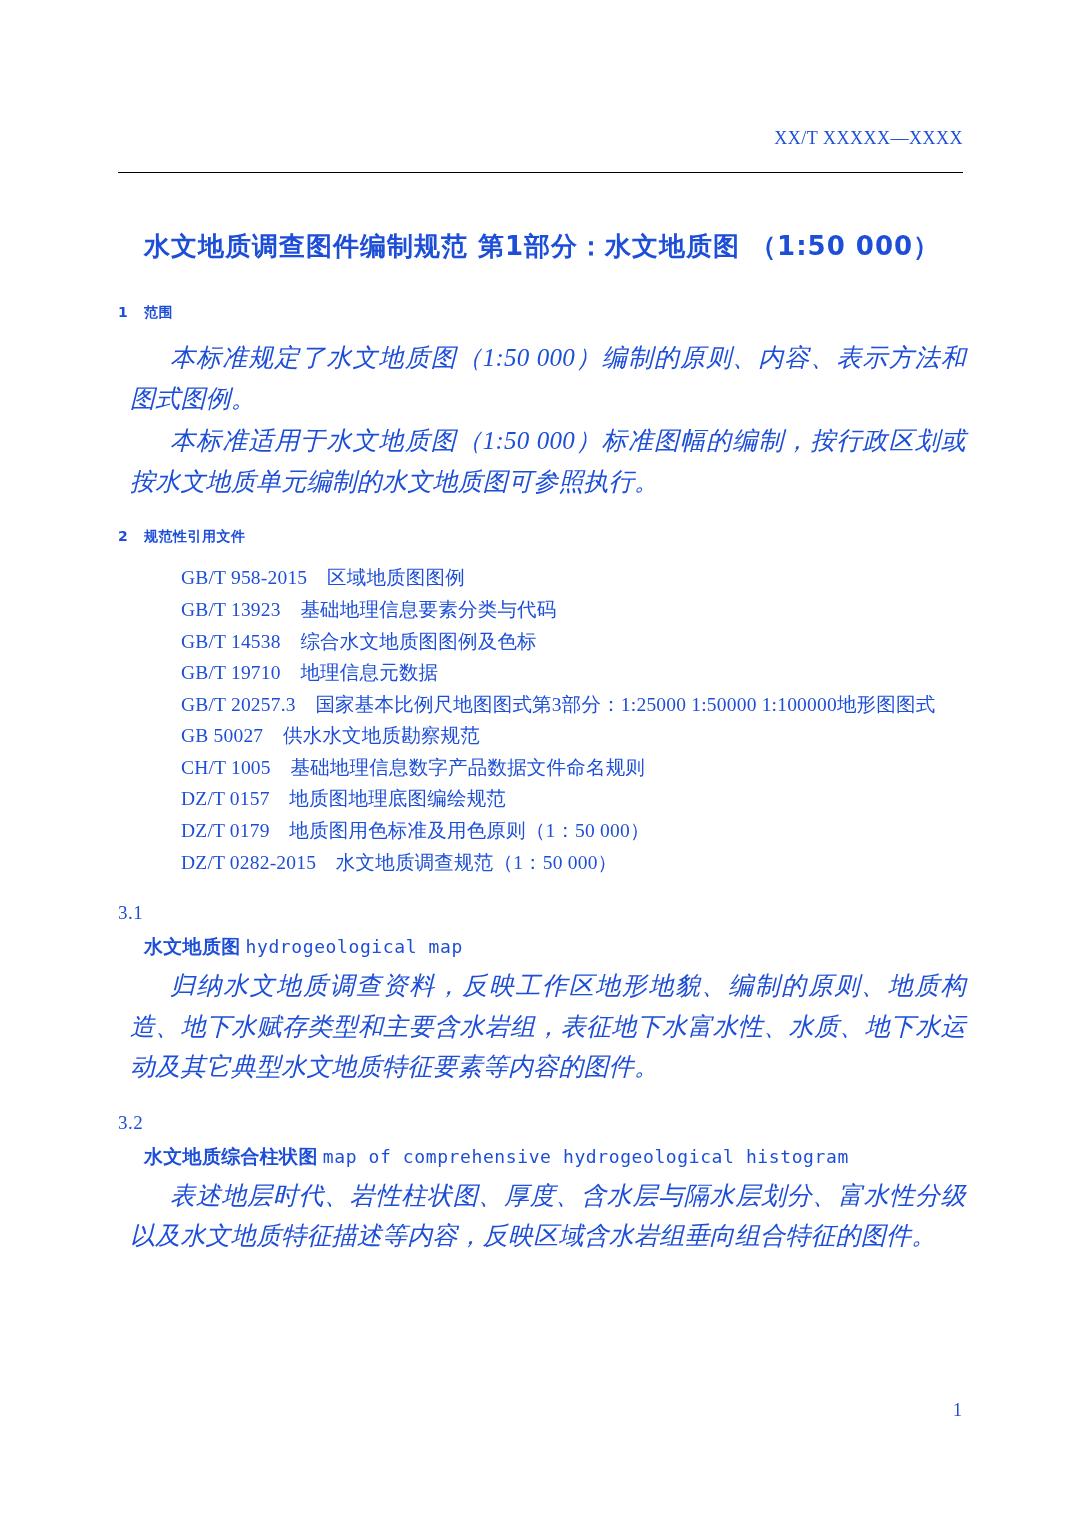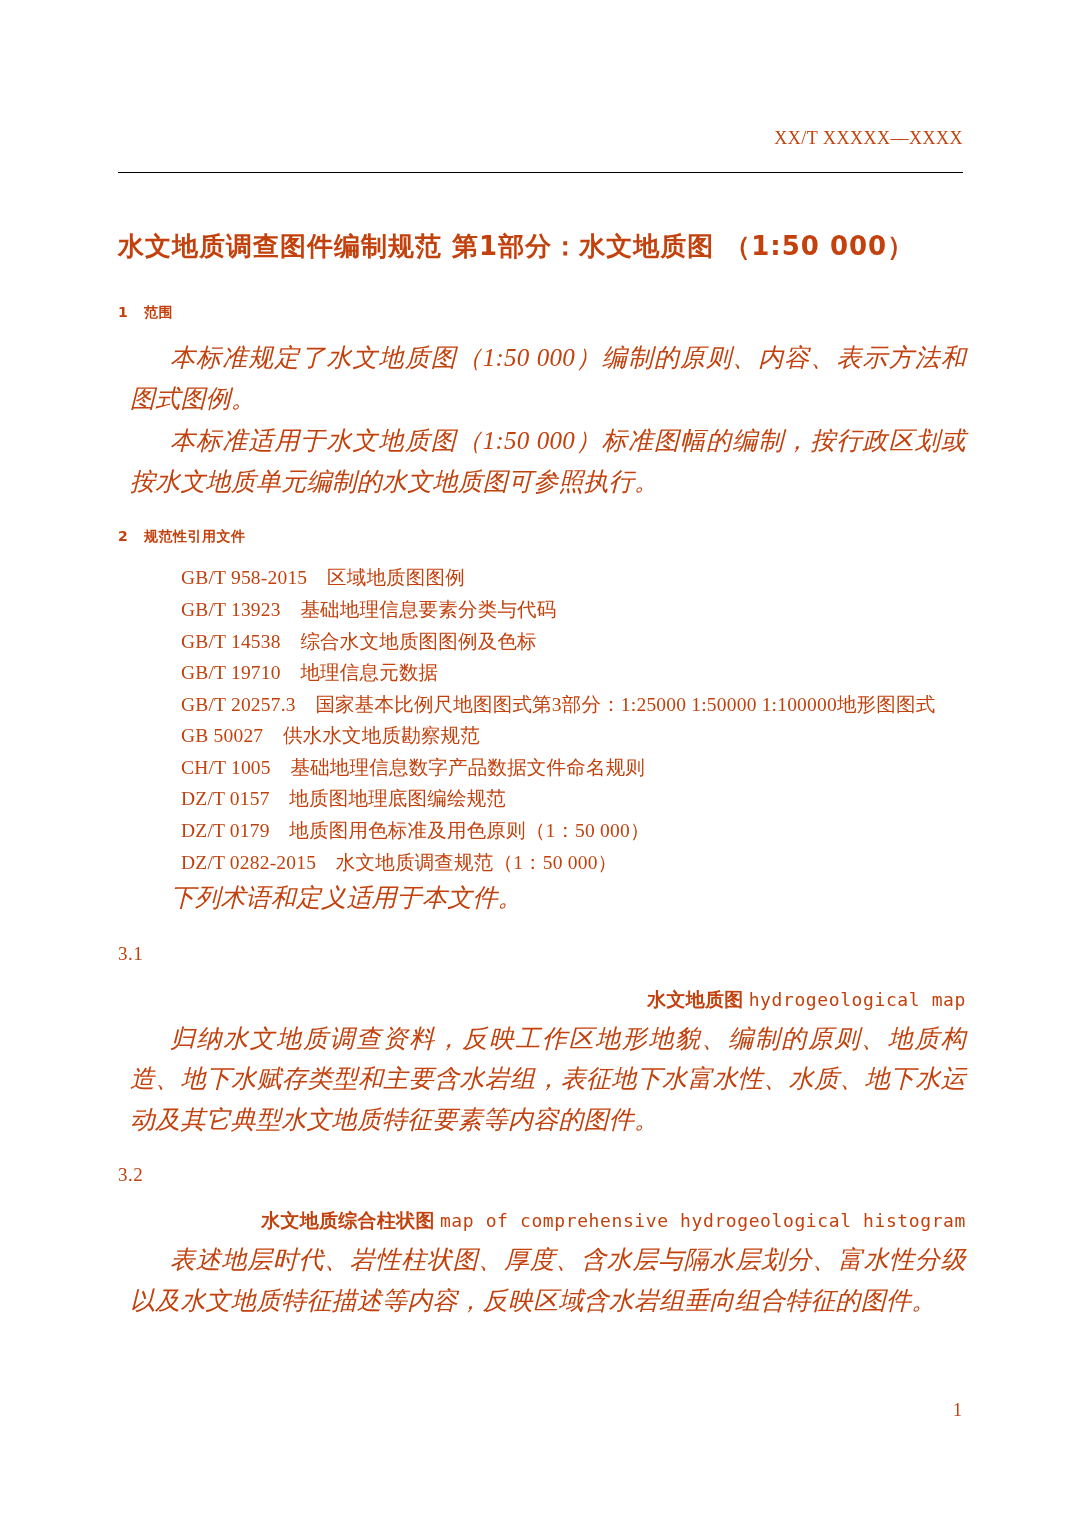--- a/index.html
+++ b/index.html
@@ -6,21 +6,21 @@
     margin: 0;
     padding: 0;
     background: #ffffff;
   }
   .page {
     position: relative;
     width: 1080px;
     height: 1527px;
     background: #ffffff;
     font-family: "Liberation Serif", serif;
-    color: #c2410c;
+    color: #1d4ed8;
     box-sizing: border-box;
   }
   .header-rule {
     position: absolute;
     left: 118px;
     top: 172px;
     width: 845px;
     height: 1px;
     background: #000000;
   }
@@ -36,20 +36,21 @@
   .content {
     position: absolute;
     left: 118px;
     top: 228px;
     width: 848px;
   }
   .doc-title {
     font-family: "DejaVu Sans", sans-serif;
     font-weight: bold;
     font-size: 26px;
+    text-align: center;
     letter-spacing: 1px;
     margin: 0 0 40px 0;
     line-height: 1.4;
   }
   .clause-heading {
     font-family: "DejaVu Sans", sans-serif;
     font-weight: bold;
     font-size: 14px;
     margin: 26px 0 16px 0;
     letter-spacing: 0.5px;
@@ -59,23 +60,22 @@
     min-width: 26px;
   }
   .sub-num {
     font-family: Liberation Serif, serif;
     font-size: 19px;
     margin: 24px 0 10px 0;
     letter-spacing: 0.5px;
   }
   .term-line {
     font-size: 19px;
-    margin: 22px 0 6px 26px;
+    margin: 10px 0 6px 26px;
     letter-spacing: 0.3px;
-    text-align: right;
   }
   .term-cn {
     font-family: "DejaVu Sans", sans-serif;
     font-weight: bold;
   }
   .term-en {
     font-family: "DejaVu Sans Mono", monospace;
     font-weight: normal;
     font-size: 18px;
     letter-spacing: 0.6px;
@@ -136,21 +136,20 @@
       <li>GB/T 14538　综合水文地质图图例及色标</li>
       <li>GB/T 19710　地理信息元数据</li>
       <li>GB/T 20257.3　国家基本比例尺地图图式第3部分：1:25000 1:50000 1:100000地形图图式</li>
       <li>GB 50027　供水水文地质勘察规范</li>
       <li>CH/T 1005　基础地理信息数字产品数据文件命名规则</li>
       <li>DZ/T 0157　地质图地理底图编绘规范</li>
       <li>DZ/T 0179　地质图用色标准及用色原则（1：50 000）</li>
       <li>DZ/T 0282-2015　水文地质调查规范（1：50 000）</li>
     </ul>
 
-    <p class="body-text">下列术语和定义适用于本文件。</p>
 
     <div class="sub-num">3.1</div>
     <div class="term-line">
       <span class="term-cn">水文地质图</span>
       <span class="term-en">hydrogeological map</span>
     </div>
     <p class="body-text">归纳水文地质调查资料，反映工作区地形地貌、编制的原则、地质构造、地下水赋存类型和主要含水岩组，表征地下水富水性、水质、地下水运动及其它典型水文地质特征要素等内容的图件。</p>
 
     <div class="sub-num">3.2</div>
     <div class="term-line">

